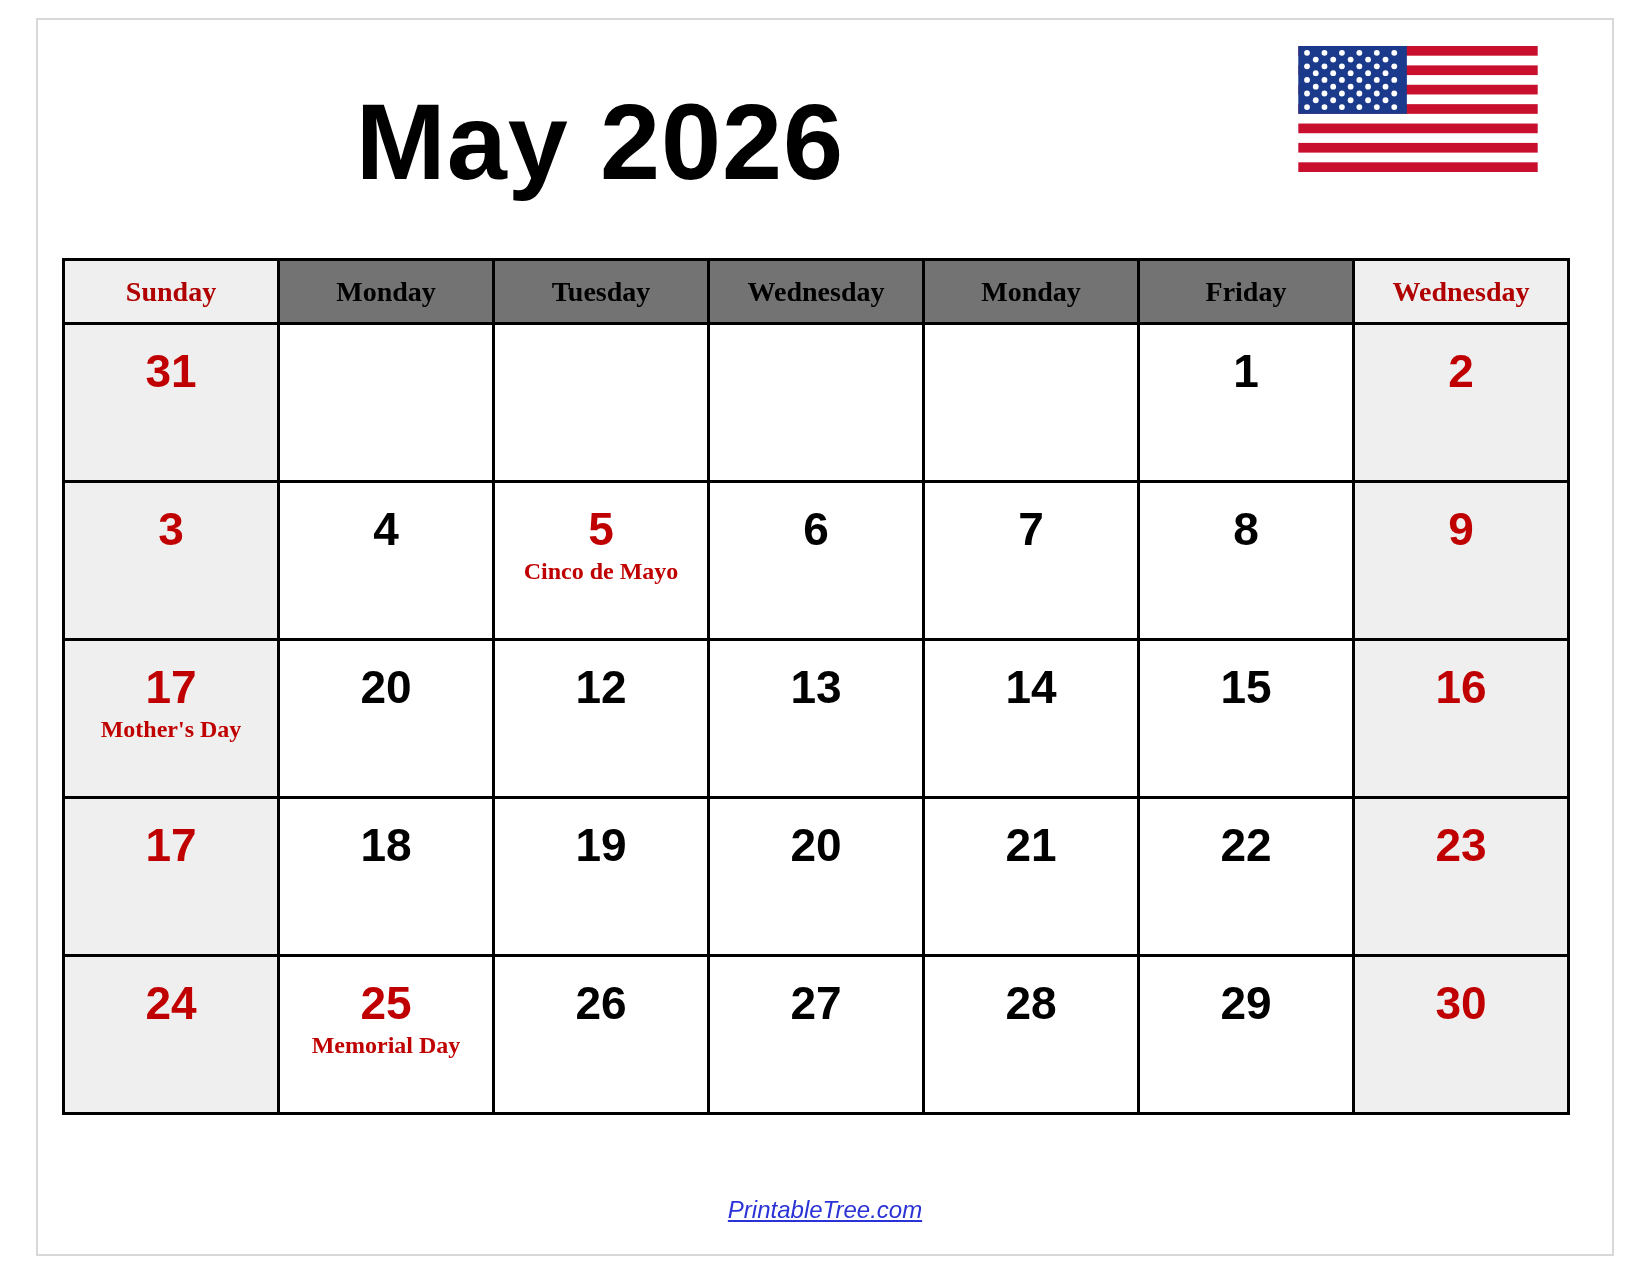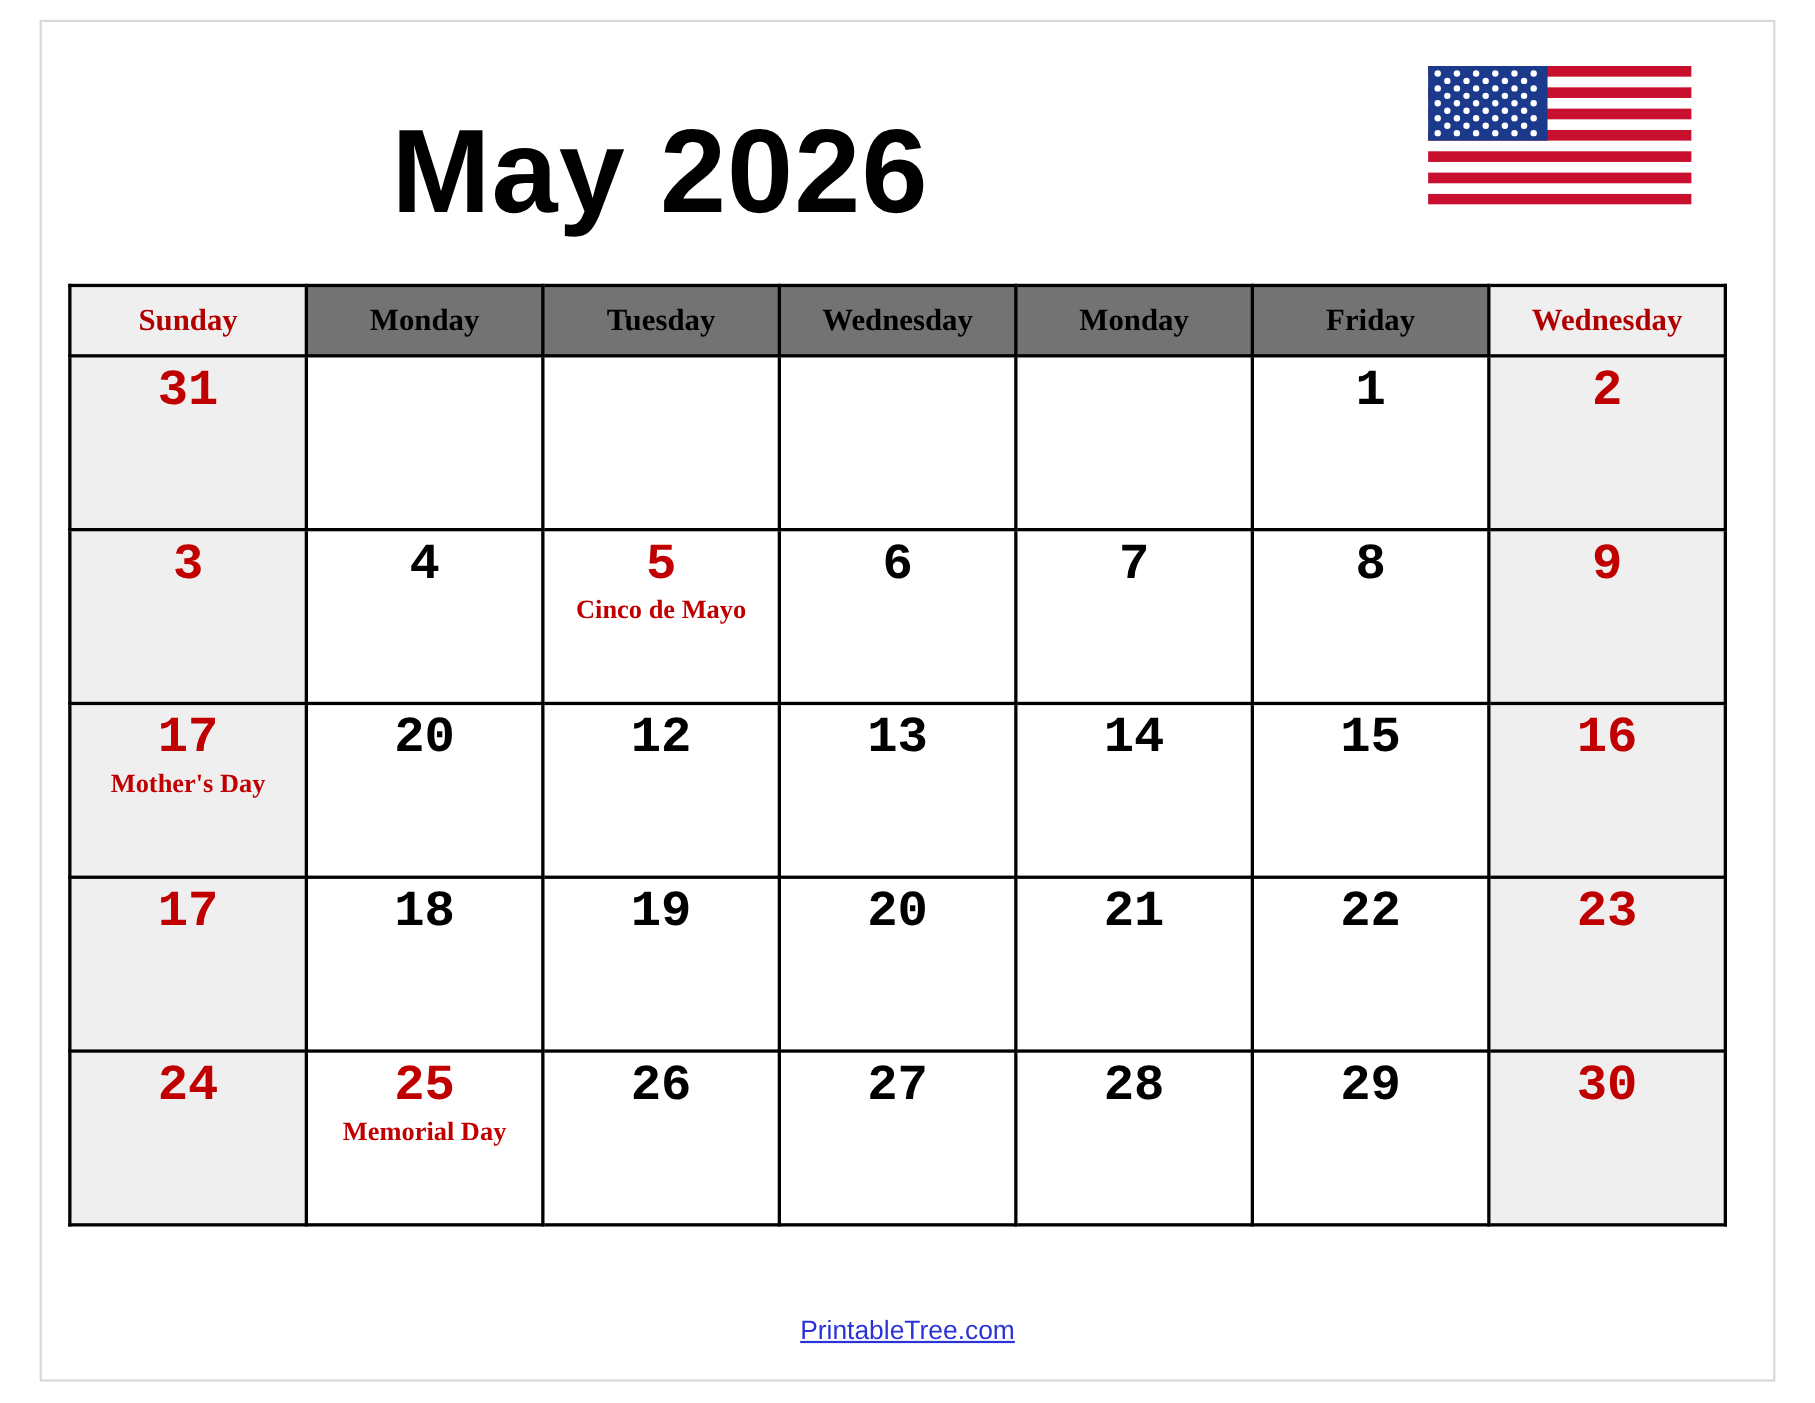--- a/index.html
+++ b/index.html
@@ -25,21 +25,21 @@
     top: 18px;
     width: 1578px;
     height: 1238px;
     border: 2px solid #d8d8d8;
     box-sizing: border-box;
   }
   
   .header {
     position: absolute;
     left: 60px;
-    top: 96px;
+    top: 82px;
     width: 1530px;
     height: 140px;
   }
   .title {
     position: absolute;
     left: 0;
     top: 0;
     width: 1080px;
     text-align: center;
     font-family: "Liberation Sans", sans-serif;
@@ -91,25 +91,25 @@
     height: 158px;
     vertical-align: top;
     background: #ffffff;
   }
   .calendar td.weekend {
     background: #efefef;
   }
   .daynum {
     display: block;
     text-align: center;
-    font-family: Liberation Mono, monospace;
+    font-family: Liberation Sans, sans-serif;
     font-weight: bold;
     font-size: 46px;
     line-height: 52px;
-    padding-top: 4px;
+    padding-top: 20px;
     color: #000000;
   }
   td.weekend .daynum, .daynum.red {
     color: #c00000;
   }
   .event {
     display: block;
     text-align: center;
     font-family: "Liberation Serif", serif;
     font-weight: bold;
@@ -117,20 +117,21 @@
     line-height: 24px;
     color: #c00000;
     margin-top: 4px;
   }
   .footer {
     position: absolute;
     left: 0;
     top: 1196px;
     width: 1650px;
     text-align: center;
+    font-style: italic;
   }
   .footer a {
     font-family: "Liberation Sans", sans-serif;
     font-size: 24px;
     color: #2b33d6;
     text-decoration: underline;
   }
 </style>
 </head>
 <body>

